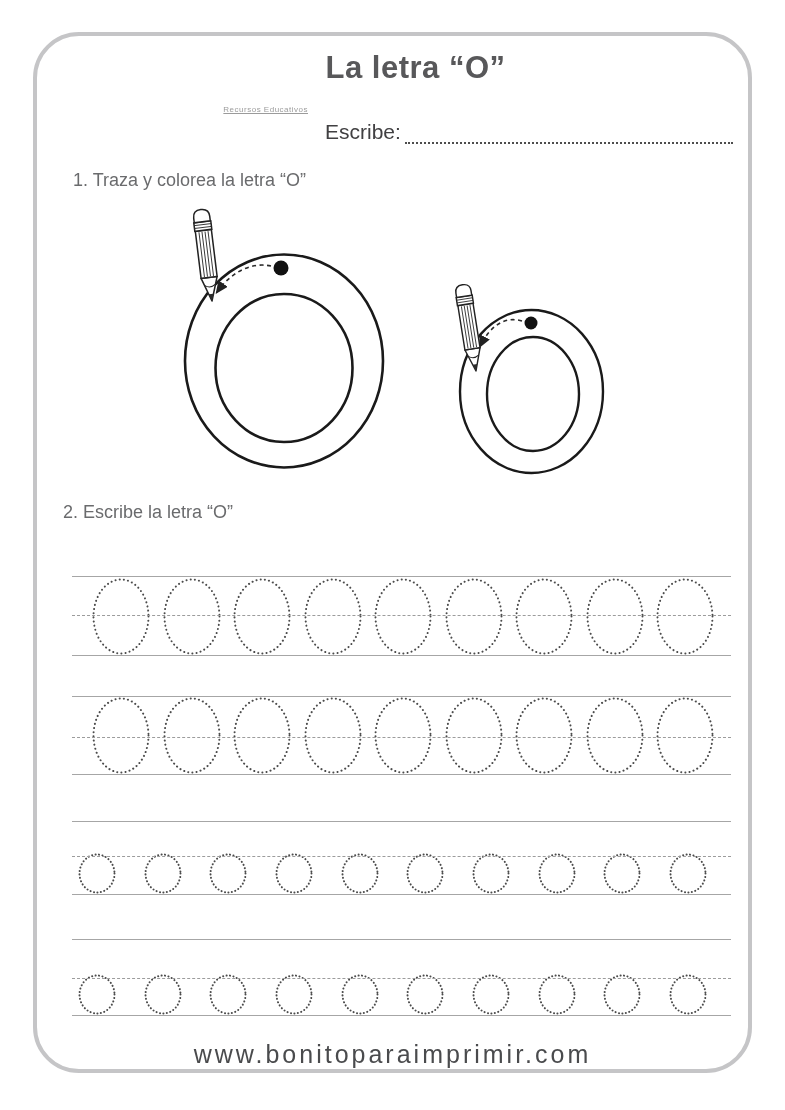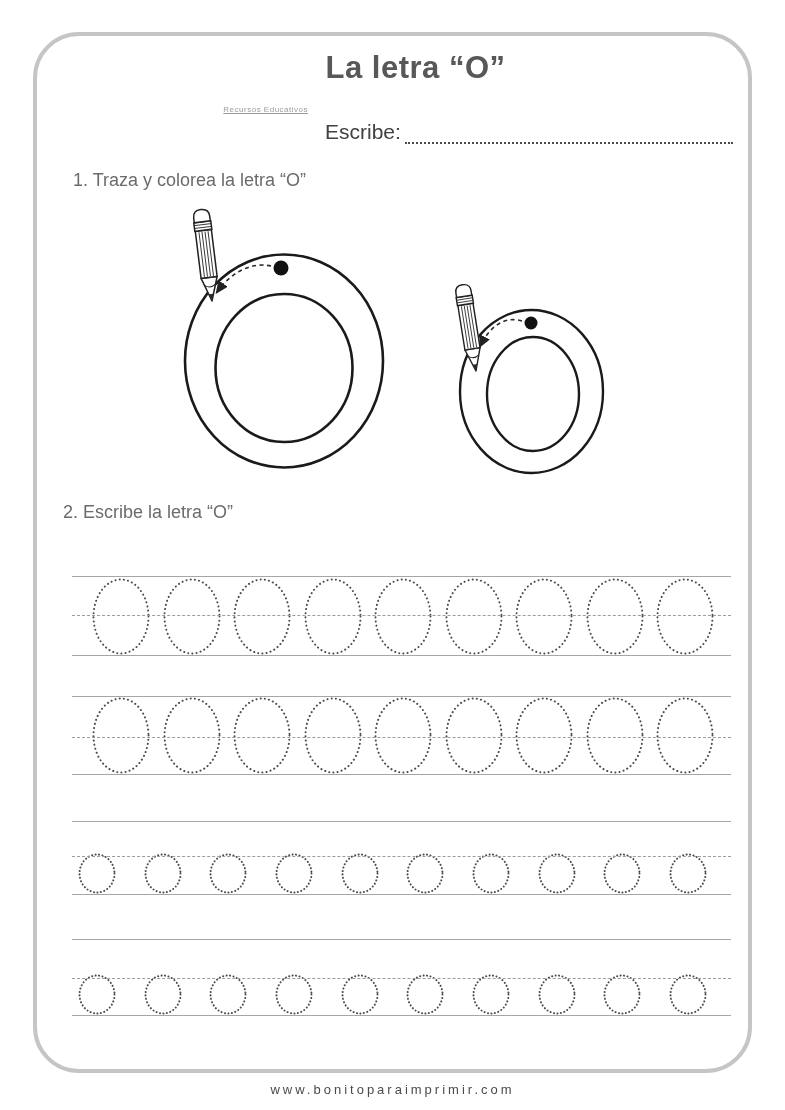--- a/index.html
+++ b/index.html
@@ -54,22 +54,22 @@
   .row3{top:821px;height:74px;}
   .row4{top:939px;height:77px;}
   .dash-line{position:absolute;left:0;right:0;height:0;border-top:1.6px dashed #9c9c9c;}
   .row1 .dash-line{top:38px;}
   .row2 .dash-line{top:40px;}
   .row3 .dash-line{top:34px;}
   .row4 .dash-line{top:38px;}
   .trace-letter{display:block;}
 
   .footer-url{
-    position:absolute;left:0;right:0;top:1082px;text-align:center;
-    font-size:13px;color:#4a4b4d;letter-spacing:3px;
+    position:absolute;left:0;right:0;top:1040px;text-align:center;
+    font-size:25px;color:#4a4b4d;letter-spacing:3px;
   }
 </style>
 </head>
 <body>
 
 <div class="page-border"></div>
 
 <div class="page-title">La letra “O”</div>
 
 <div class="logo">

